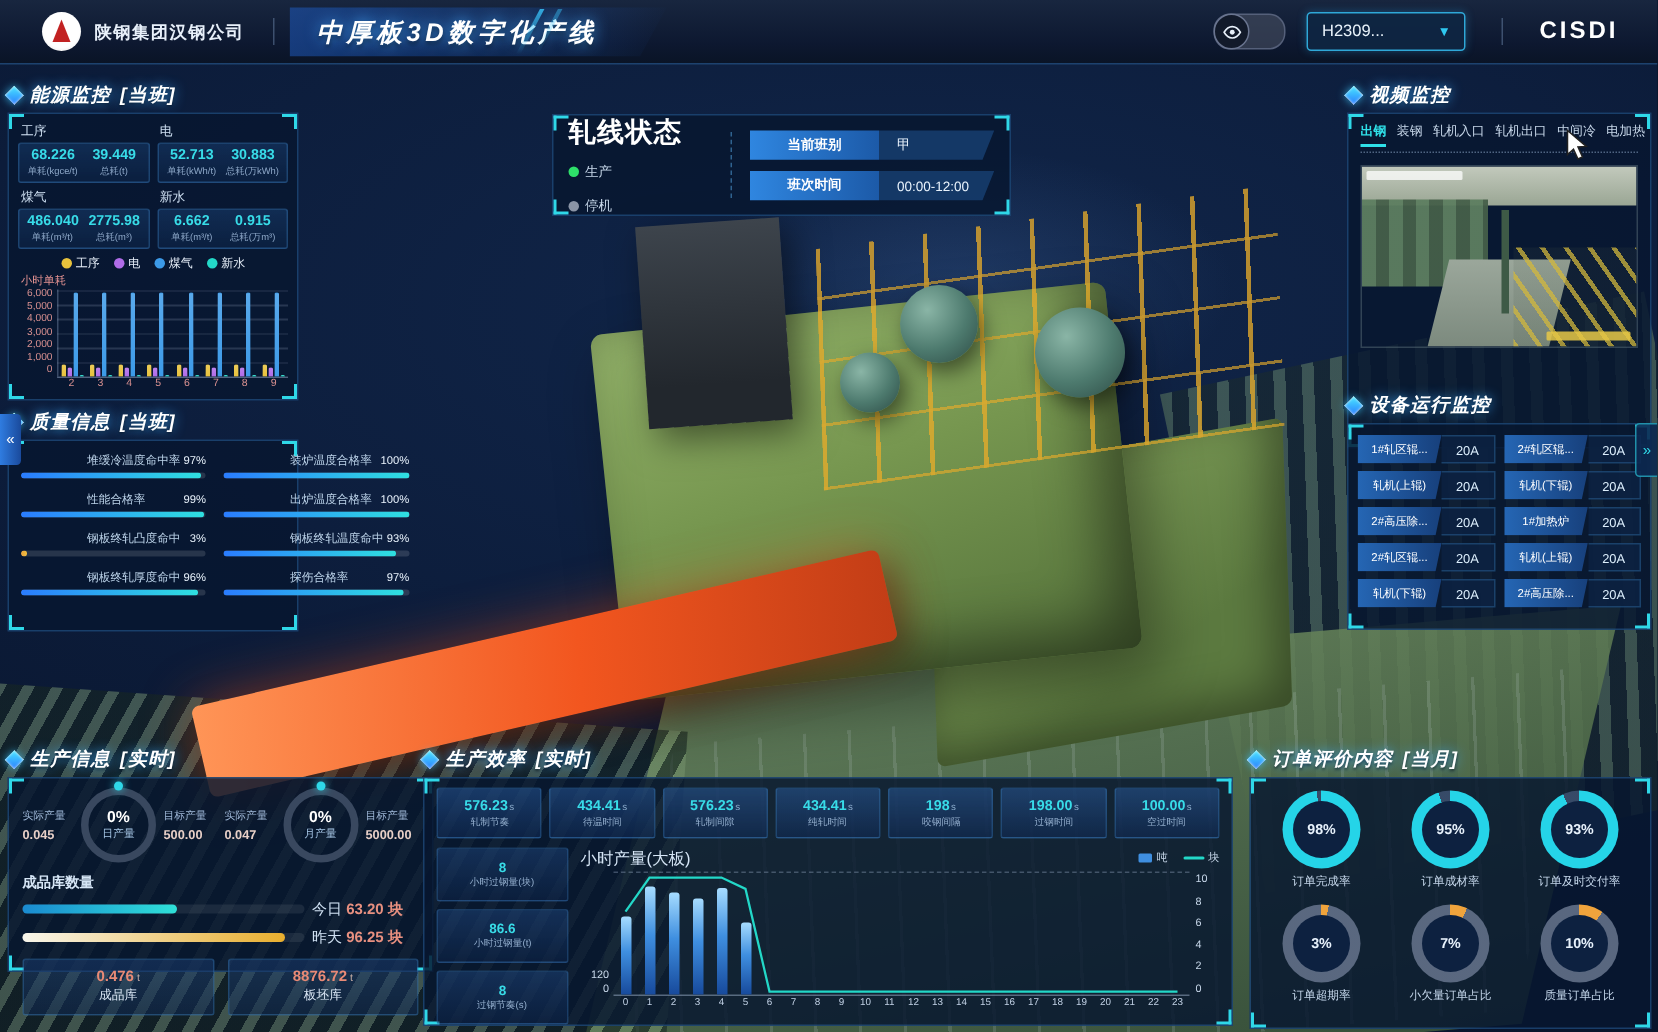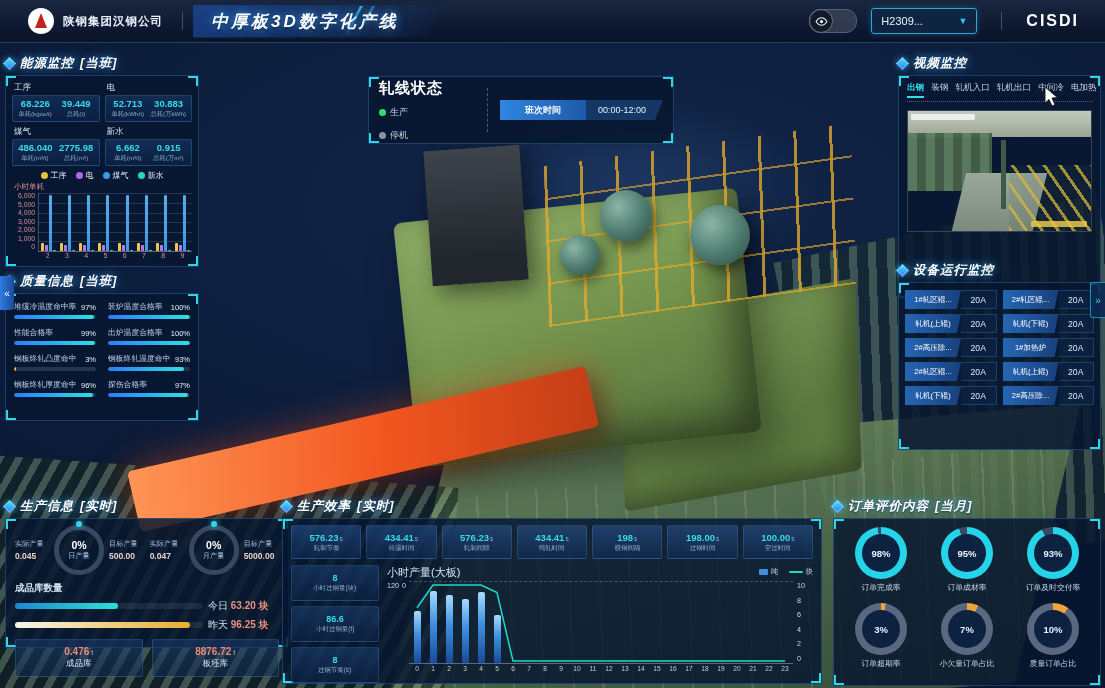--- a/index.html
+++ b/index.html
@@ -117,32 +117,32 @@
   .e-bargroup{display:flex;align-items:flex-end;gap:1px;}
   .e-bar{width:3px;border-radius:1px 1px 0 0;}
   .e-xaxis{display:flex;justify-content:space-around;margin-left:26px;}
   .e-xtick{color:#d89090;font-size:7px;flex:1;text-align:center;}
 
   
   #p-quality{left:5px;top:272px;width:194px;height:150px;}
   #p-quality .box{height:128px;padding:7px 8px 4px;box-sizing:border-box;}
   .q-grid{display:grid;grid-template-columns:1fr 1fr;gap:8px 12px;}
   .q-item{}
-  .q-top{display:flex;justify-content:space-between;align-items:flex-end;}
+  .q-top{display:flex;justify-content:space-between;align-items:center;margin-left:44px;}
   .q-label{color:#bdd4ea;font-size:7.8px;white-space:nowrap;overflow:hidden;}
   .q-pct{color:#e8f2fc;font-size:7.5px;margin-left:2px;}
   .q-track{margin-top:3px;height:4px;background:rgba(255,255,255,.13);border-radius:2px;overflow:hidden;}
   .q-fill{height:100%;border-radius:2px;background:linear-gradient(90deg,#2a7cff,#2fe0e0);}
   .q-fill.warn{background:linear-gradient(90deg,#e8a23c,#f0c040);}
 
   
   #p-status{left:368px;top:76px;width:306px;height:68px;}
   #p-status .box{height:68px;display:flex;align-items:center;padding:6px 10px;box-sizing:border-box;}
   .st-left{width:96px;}
-  .st-title{color:#fff;font-size:15px;font-weight:bold;letter-spacing:1px;margin-bottom:8px;}
+  .st-title{color:#fff;font-size:18px;font-weight:bold;letter-spacing:1px;margin-bottom:8px;}
   .st-legend{display:flex;gap:10px;flex-direction:column;}
   .st-leg{display:flex;align-items:center;gap:4px;font-size:9px;color:#c8d8ea;}
   .st-dot{width:7px;height:7px;border-radius:50%;}
   .st-div{width:0;height:44px;border-left:1px dashed rgba(80,160,220,.55);margin:0 12px;}
   .st-rows{flex:1;display:flex;flex-direction:column;gap:7px;}
   .st-row{display:flex;height:20px;clip-path:polygon(0 0,100% 0,calc(100% - 8px) 100%,0 100%);}
   .st-row-label{width:86px;background:linear-gradient(90deg,#2f86e0,#1c5aa8);color:#fff;font-size:9px;
     display:flex;align-items:center;justify-content:center;font-weight:bold;}
   .st-row-value{flex:1;background:rgba(22,62,112,.85);color:#e8f2fc;font-size:9px;
     display:flex;align-items:center;padding-left:12px;}
@@ -163,21 +163,21 @@
   .cam-floor{position:absolute;left:28%;top:52%;width:44%;height:48%;
     background:linear-gradient(180deg,#9ba79b,#7c8a7e);transform:skewX(-14deg);}
   .cam-rails{position:absolute;right:0;top:45%;width:45%;height:55%;opacity:.9;
     background:repeating-linear-gradient(55deg, rgba(205,180,60,.85) 0 3px, rgba(70,84,70,.15) 3px 13px);}
   .cam-col{position:absolute;left:51%;top:24%;width:5px;height:58%;background:#3e5a46;}
   .cam-osd-tl{position:absolute;left:3px;top:3px;width:64px;height:6px;background:rgba(255,255,255,.75);border-radius:1px;}
   .cam-osd-br{position:absolute;right:4px;bottom:4px;width:56px;height:6px;background:rgba(230,200,70,.85);border-radius:1px;}
 
   
   #p-equip{left:898px;top:261px;width:203px;height:160px;}
-  #p-equip .box{height:168px;padding:7px 6px;box-sizing:border-box;}
+  #p-equip .box{height:138px;padding:7px 6px;box-sizing:border-box;}
   .eq-grid{display:grid;grid-template-columns:1fr 1fr;gap:5px 6px;}
   .eq-item{display:flex;height:19px;cursor:pointer;}
   .eq-label{width:56px;background:linear-gradient(90deg,#2566b4,#17407c);color:#fff;font-size:7.6px;
     display:flex;align-items:center;justify-content:center;white-space:nowrap;overflow:hidden;
     clip-path:polygon(0 0,100% 0,calc(100% - 4px) 100%,0 100%);}
   .eq-value{flex:1;background:rgba(12,34,66,.85);border:1px solid rgba(70,150,220,.28);border-left:none;
     color:#dceefc;font-size:8.6px;display:flex;align-items:center;justify-content:center;}
 
   
   #p-prod{left:5px;top:497px;width:284px;height:188px;}
@@ -224,21 +224,21 @@
     display:flex;flex-direction:column;align-items:center;justify-content:center;}
   .s-chip .chip-val{font-size:9px;}
   .eff-chart{flex:1;position:relative;}
   .oc-head{display:flex;justify-content:space-between;align-items:center;height:14px;}
   .oc-title{color:#d6e6f6;font-size:11px;}
   .oc-legend{display:flex;gap:10px;align-items:center;}
   .oc-leg{display:flex;align-items:center;gap:3px;color:#c8d8ea;font-size:7.5px;}
   .oc-swatch{width:9px;height:6px;border-radius:1px;}
   .oc-line-swatch{width:14px;height:2px;}
   .oc-plotwrap{display:flex;margin-top:2px;}
-  .oc-yl{width:22px;display:flex;flex-direction:row;justify-content:center;height:82px;}
+  .oc-yl{width:22px;display:flex;flex-direction:column;justify-content:flex-end;height:82px;}
   .oc-yl div{color:#c8d8ea;font-size:7.2px;text-align:right;padding-right:3px;}
   .oc-plot{position:relative;flex:1;height:82px;border-bottom:1px solid rgba(160,180,205,.5);}
   .oc-topline{position:absolute;left:0;right:0;top:0;border-top:1px dashed rgba(160,180,205,.35);}
   .oc-bars{position:absolute;inset:0;display:flex;align-items:flex-end;}
   .oc-slot{flex:1;display:flex;justify-content:center;align-items:flex-end;}
   .oc-bar{width:7px;border-radius:2px 2px 0 0;background:linear-gradient(180deg,#a6dcff 0%,#3f8fe0 45%,#174a9c 100%);}
   .oc-svg{position:absolute;inset:0;overflow:visible;}
   .oc-yr{width:20px;display:flex;flex-direction:column;justify-content:space-between;height:82px;}
   .oc-yr div{color:#c8d8ea;font-size:7.2px;padding-left:4px;}
   .oc-x{display:flex;margin:1px 0 0 22px;padding-right:20px;}
@@ -561,20 +561,24 @@
             <span>生产</span>
           </div>
           <div class="st-leg">
             <span class="st-dot" style="background: rgb(138, 148, 166);"></span>
             <span>停机</span>
           </div>
         </div>
     </div>
     <div class="st-div"></div>
     <div class="st-rows" id="status-rows">
+        <div class="st-row">
+          <div class="st-row-label">当前班别</div>
+          <div class="st-row-value">甲</div>
+        </div>
         <div class="st-row">
           <div class="st-row-label">班次时间</div>
           <div class="st-row-value">00:00-12:00</div>
         </div>
       </div>
   </div>
 </div>
 
 <div class="panel" id="p-video">
   <div class="phead">

